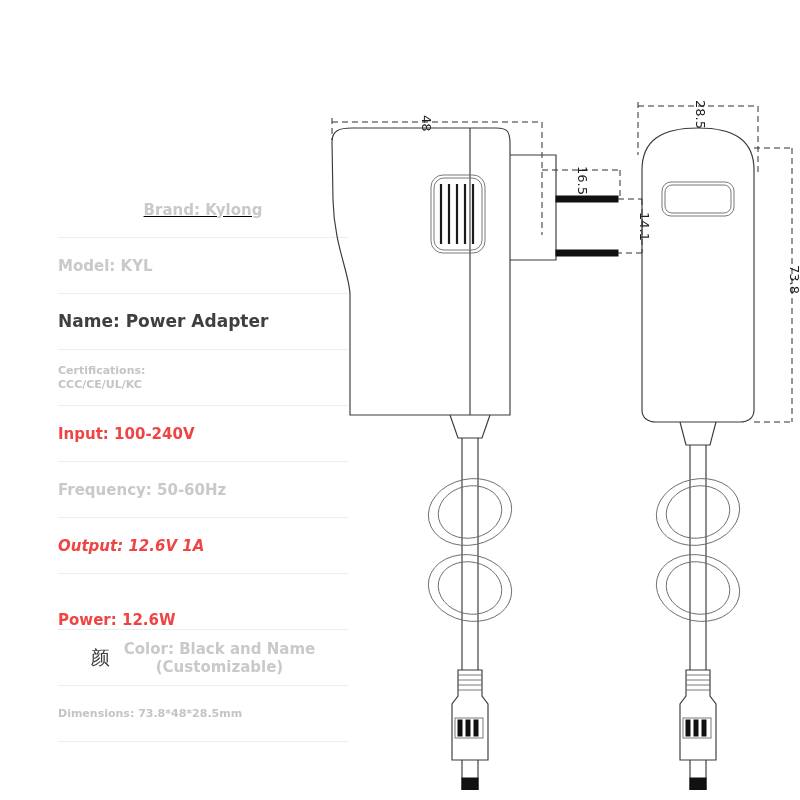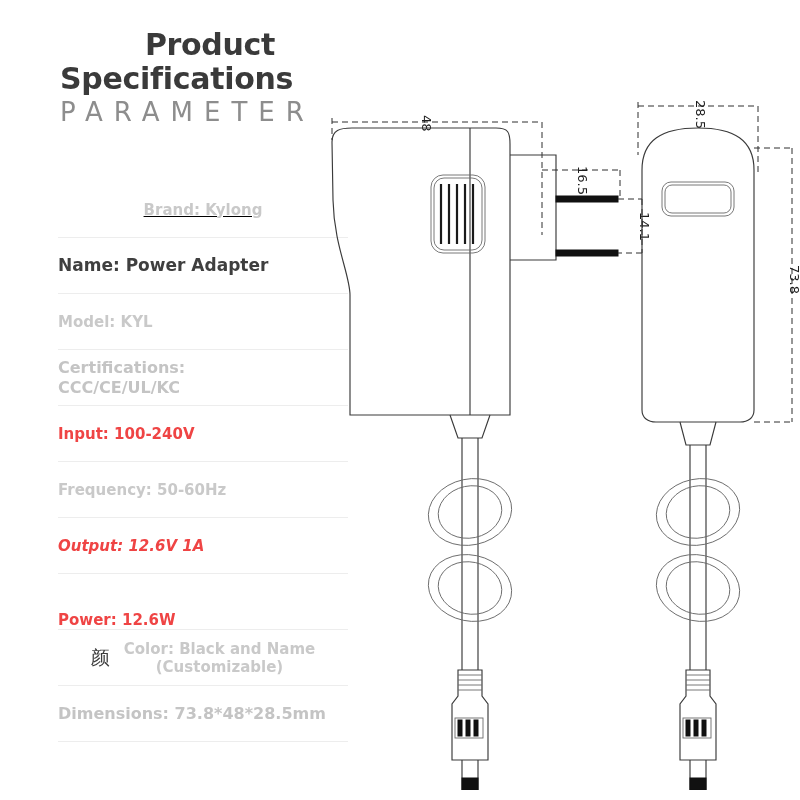--- a/index.html
+++ b/index.html
@@ -33,21 +33,21 @@
     display:flex;align-items:center;
     box-sizing:border-box;
   }
   .spec-text{
     font-size:15px;font-weight:700;color:#c9c9c9;
     line-height:1.2;
     white-space:pre-line;
   }
   .spec-row.strong .spec-text{color:#3f3f3f;font-size:17px;}
   .spec-row.mid .spec-text{color:#ef4444;}
-  .spec-row.dim2 .spec-text{color:#c4c4c4;font-size:16px;}
+  .spec-row.dim2 .spec-text{color:#c4c4c4;font-size:11px;}
   .spec-row.center{justify-content:center;}
   .spec-row.center .spec-text{text-align:center;}
   .cn-char{
     font-size:19px;color:#3c3c3c;font-weight:400;
     margin-right:14px;line-height:1;
   }
 
   
   .drawings{position:absolute;left:310px;top:60px;width:490px;height:730px;}
   svg{display:block;}
@@ -59,35 +59,30 @@
     font-family:"DejaVu Sans","Liberation Sans",sans-serif;
     font-size:13px;fill:#1d1d1d;font-weight:400;
   }
   .vent{stroke:#1a1a1a;stroke-width:2.2;}
 </style>
 </head>
 <body>
 
 <div id="root">
 
-  <div class="titles">
-    <div class="title-main">Product</div>
-    <div class="title-main title-line2">Specifications</div>
-    <div class="title-sub">PARAMETER</div>
-  </div>
 
   <div class="spec-list" id="spec-list">
       <div class="spec-row  center" style="min-height: 56px; text-decoration: underline;">
         <span class="spec-text">Brand: Kylong</span>
       </div>
+      <div class="spec-row " style="min-height: 56px;">
+        <span class="spec-text">Model: KYL</span>
+      </div>
       <div class="spec-row strong" style="min-height: 56px;">
         <span class="spec-text">Name: Power Adapter</span>
-      </div>
-      <div class="spec-row " style="min-height: 56px;">
-        <span class="spec-text">Model: KYL</span>
       </div>
       <div class="spec-row dim2" style="min-height: 56px;">
         <span class="spec-text">Certifications:
 CCC/CE/UL/KC</span>
       </div>
       <div class="spec-row mid" style="min-height: 56px;">
         <span class="spec-text">Input: 100-240V</span>
       </div>
       <div class="spec-row " style="min-height: 56px;">
         <span class="spec-text">Frequency: 50-60Hz</span>

